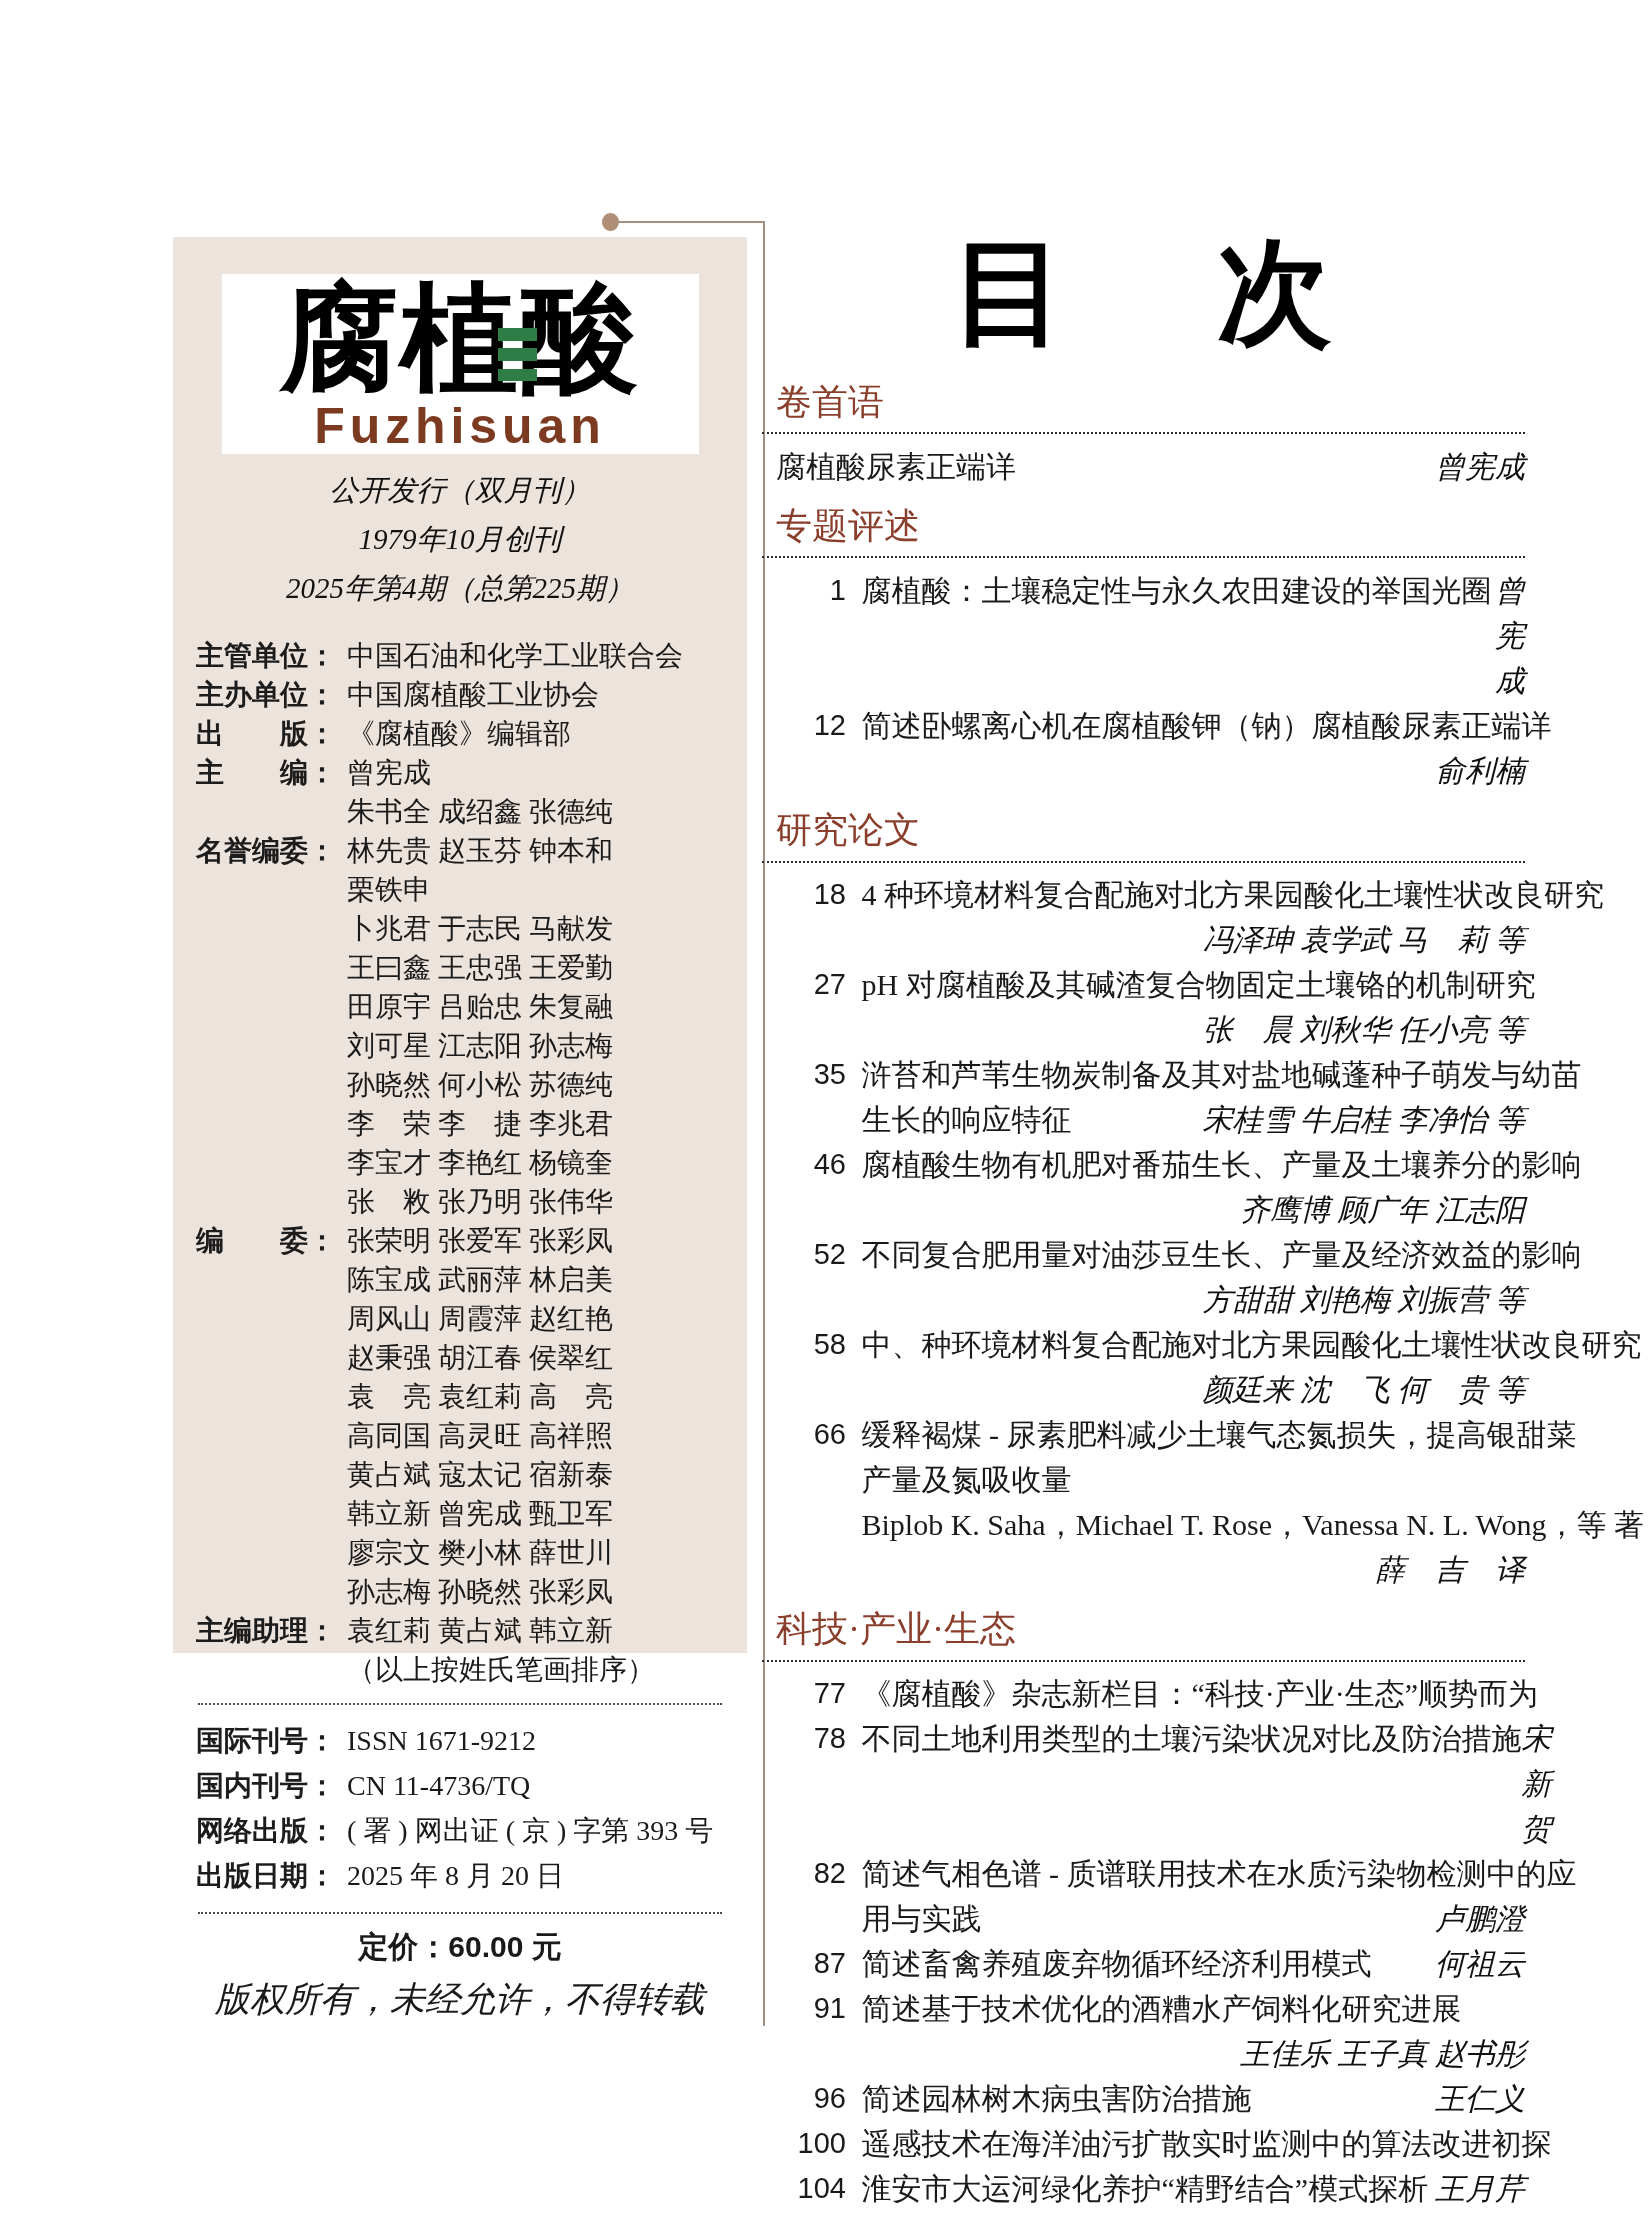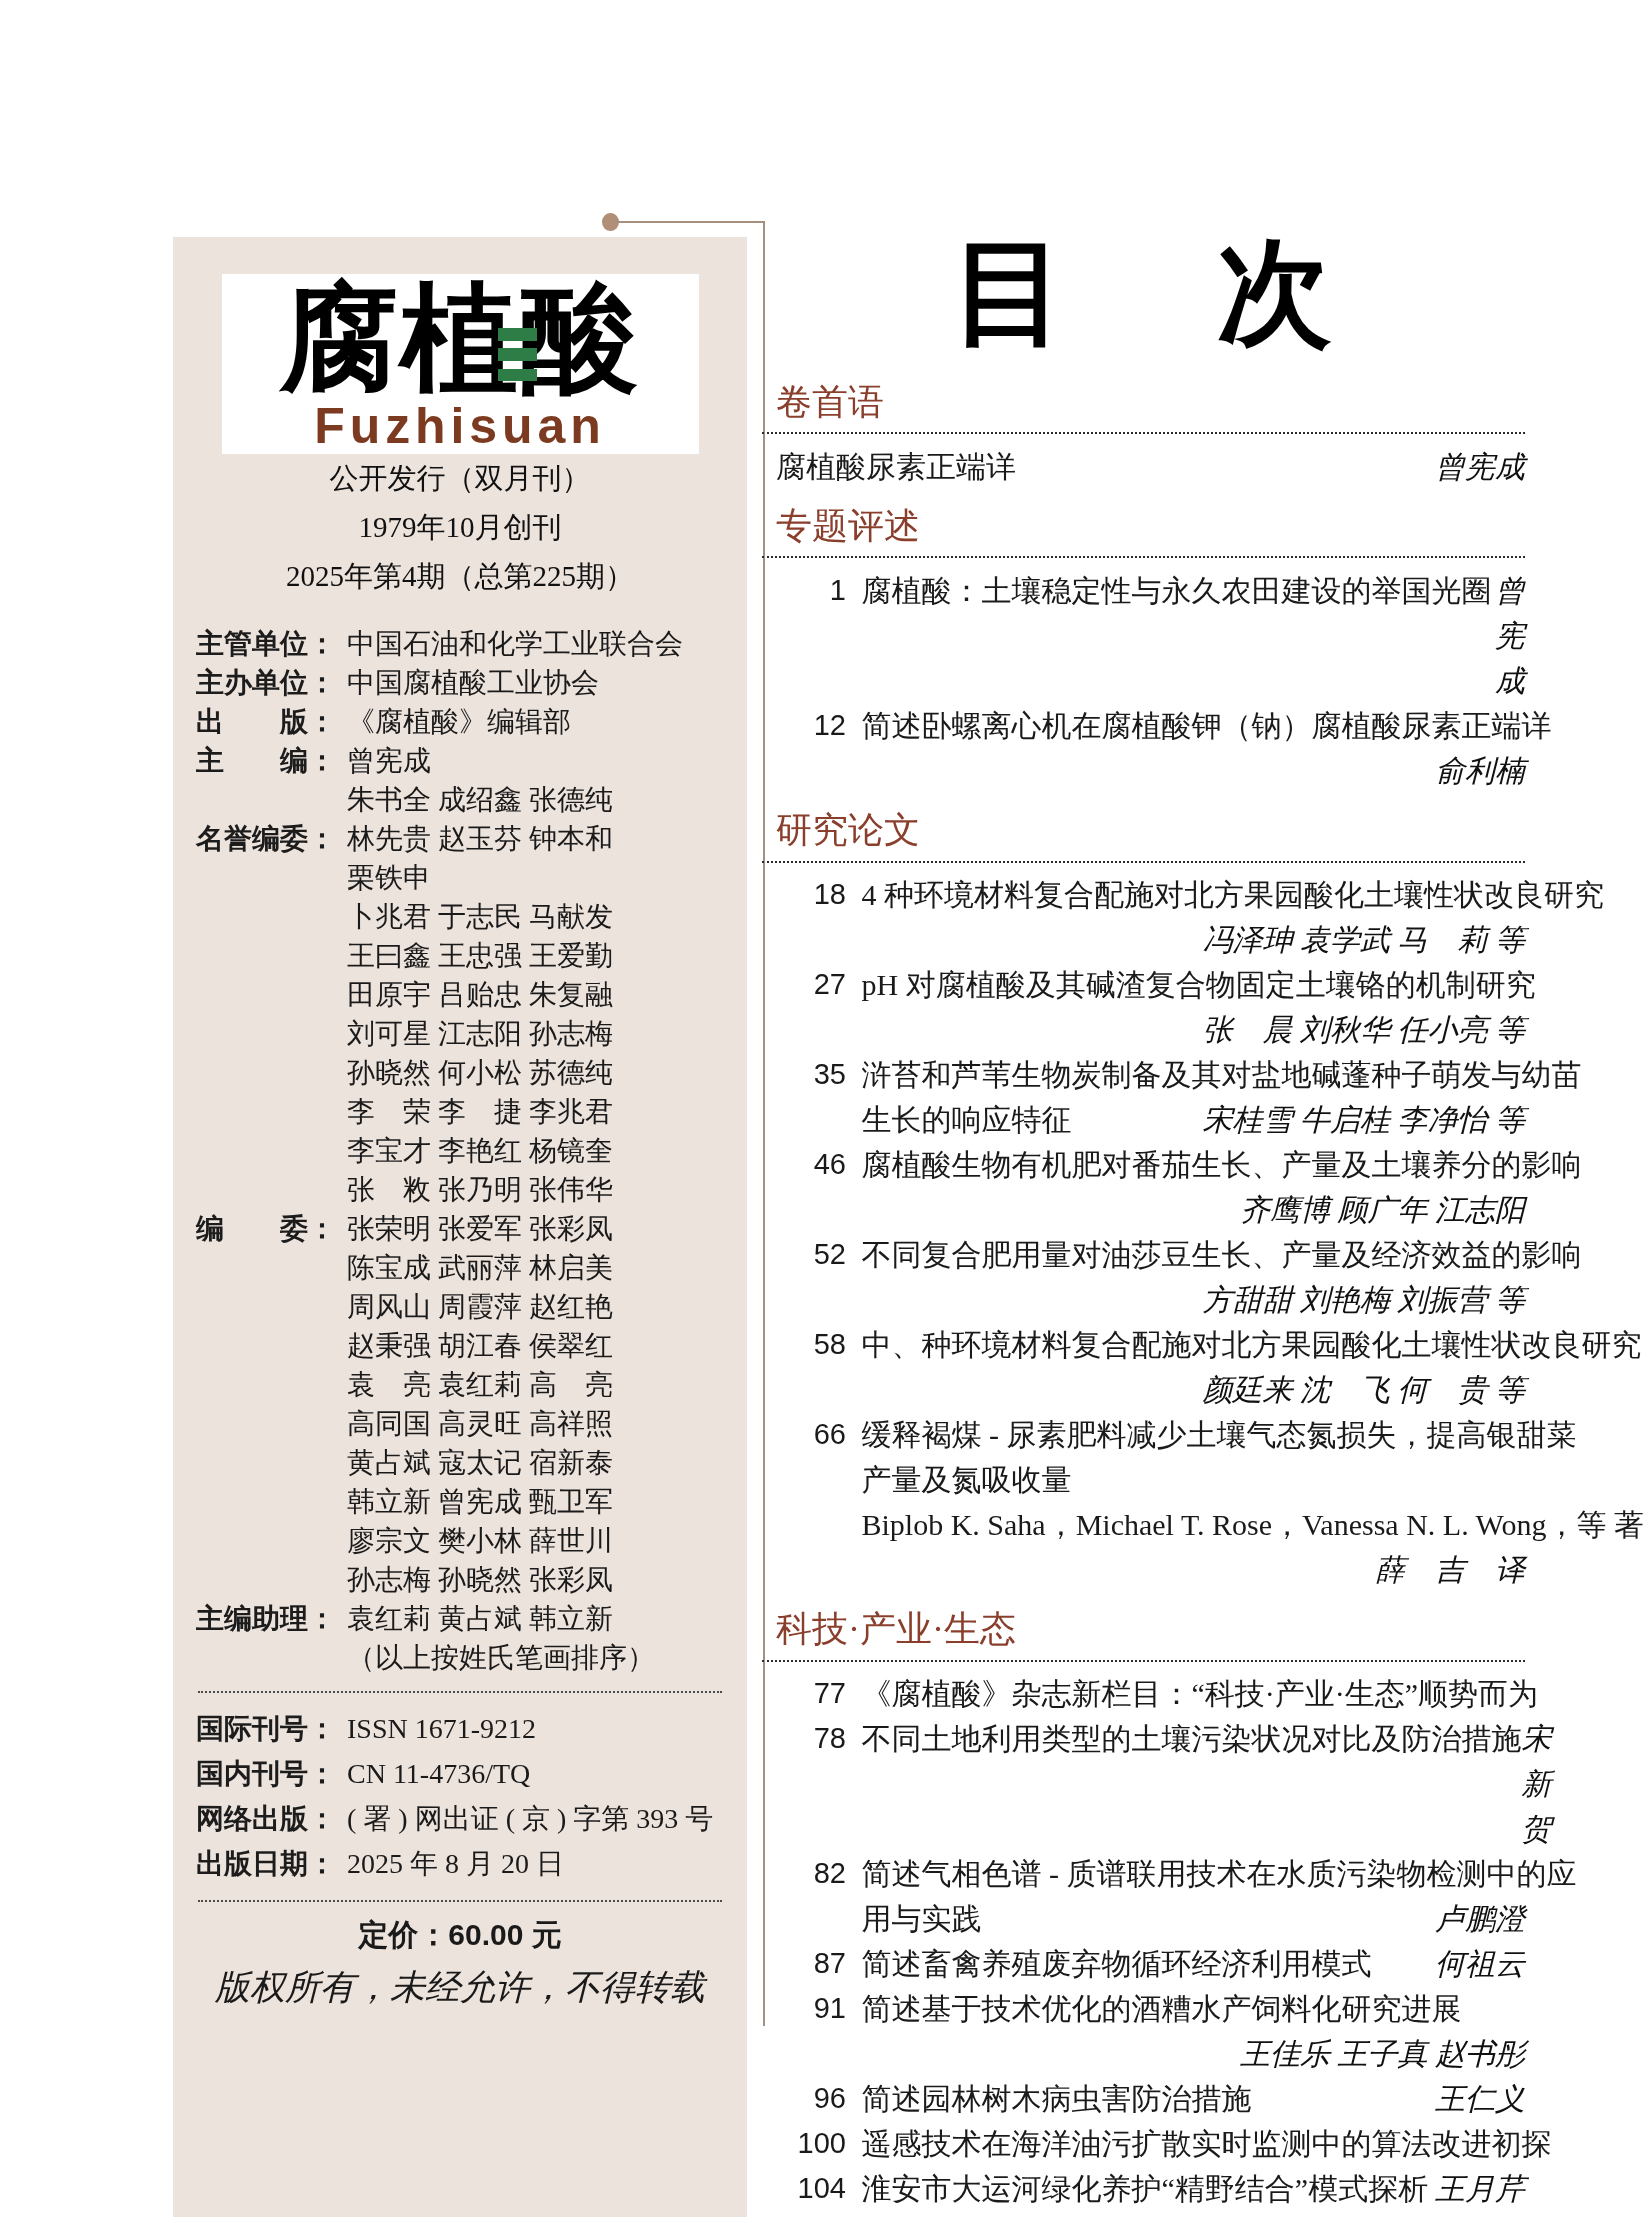--- a/index.html
+++ b/index.html
@@ -7,35 +7,35 @@
     width:1650px;height:2223px;position:relative;background:#ffffff;
     font-family:"Liberation Serif","DejaVu Serif",serif;color:#1a1a1a;
     overflow:hidden;
   }
   
   .vrule{position:absolute;left:763px;top:221px;width:1.9px;height:1805px;background:#a5907f;}
   .hrule{position:absolute;left:613px;top:221px;width:151px;height:1.9px;background:#a5907f;}
   .corner-dot{position:absolute;left:602px;top:213px;width:16.5px;height:18.4px;border-radius:50%;background:#b18e76;}
   
   .panel{
-    position:absolute;left:173px;top:237px;width:574px;height:1980px;
+    position:absolute;left:173px;top:237px;width:574px;height:1416px;
     background:#ede3dd;box-sizing:border-box;padding:37px 23px 0 23px;
   }
   .logo-box{position:relative;width:477px;height:180px;margin:0 auto;background:#ffffff;text-align:center;overflow:hidden;}
   .logo-cn{
     font-family:"Liberation Sans","DejaVu Sans",sans-serif;font-weight:900;
     font-size:118px;line-height:124px;letter-spacing:1.9px;color:#000;display:block;margin-top:1.9px;
   }
   .stripes{position:absolute;left:276px;top:54px;width:39px;}
   .stripes b{display:block;width:39px;height:12.6px;background:#2e7d46;margin-bottom:7.8px;}
   .logo-en{
     font-family:"Liberation Sans","DejaVu Sans",sans-serif;font-weight:700;
     font-size:50px;line-height:52px;letter-spacing:4.9px;color:#7c3a20;display:block;
   }
-  .issue-lines{margin-top:0;text-align:center;font-size:29px;line-height:49px;color:#111;}
+  .issue-lines{margin-top:12px;text-align:center;font-size:29px;line-height:49px;color:#111;font-style:italic;}
   .m-rows{margin-top:23px;font-size:28px;line-height:39px;}
   .m-row{display:flex;align-items:center;}
   .m-label{
     flex:0 0 151px;font-family:"Liberation Sans","DejaVu Sans",sans-serif;
     font-weight:700;color:#1c1c1c;white-space:nowrap;
   }
   .m-vals{flex:1;}
   .dotsep{border-top:2.9px dotted #4a4a4a;height:0;margin:13.6px 1.9px;}
   .price-line{margin-top:13.6px;text-align:center;font-size:30px;font-family:"Liberation Sans","DejaVu Sans",sans-serif;font-weight:700;}
   .copyright-line{margin-top:7.8px;text-align:center;font-size:35px;font-style:italic;}

